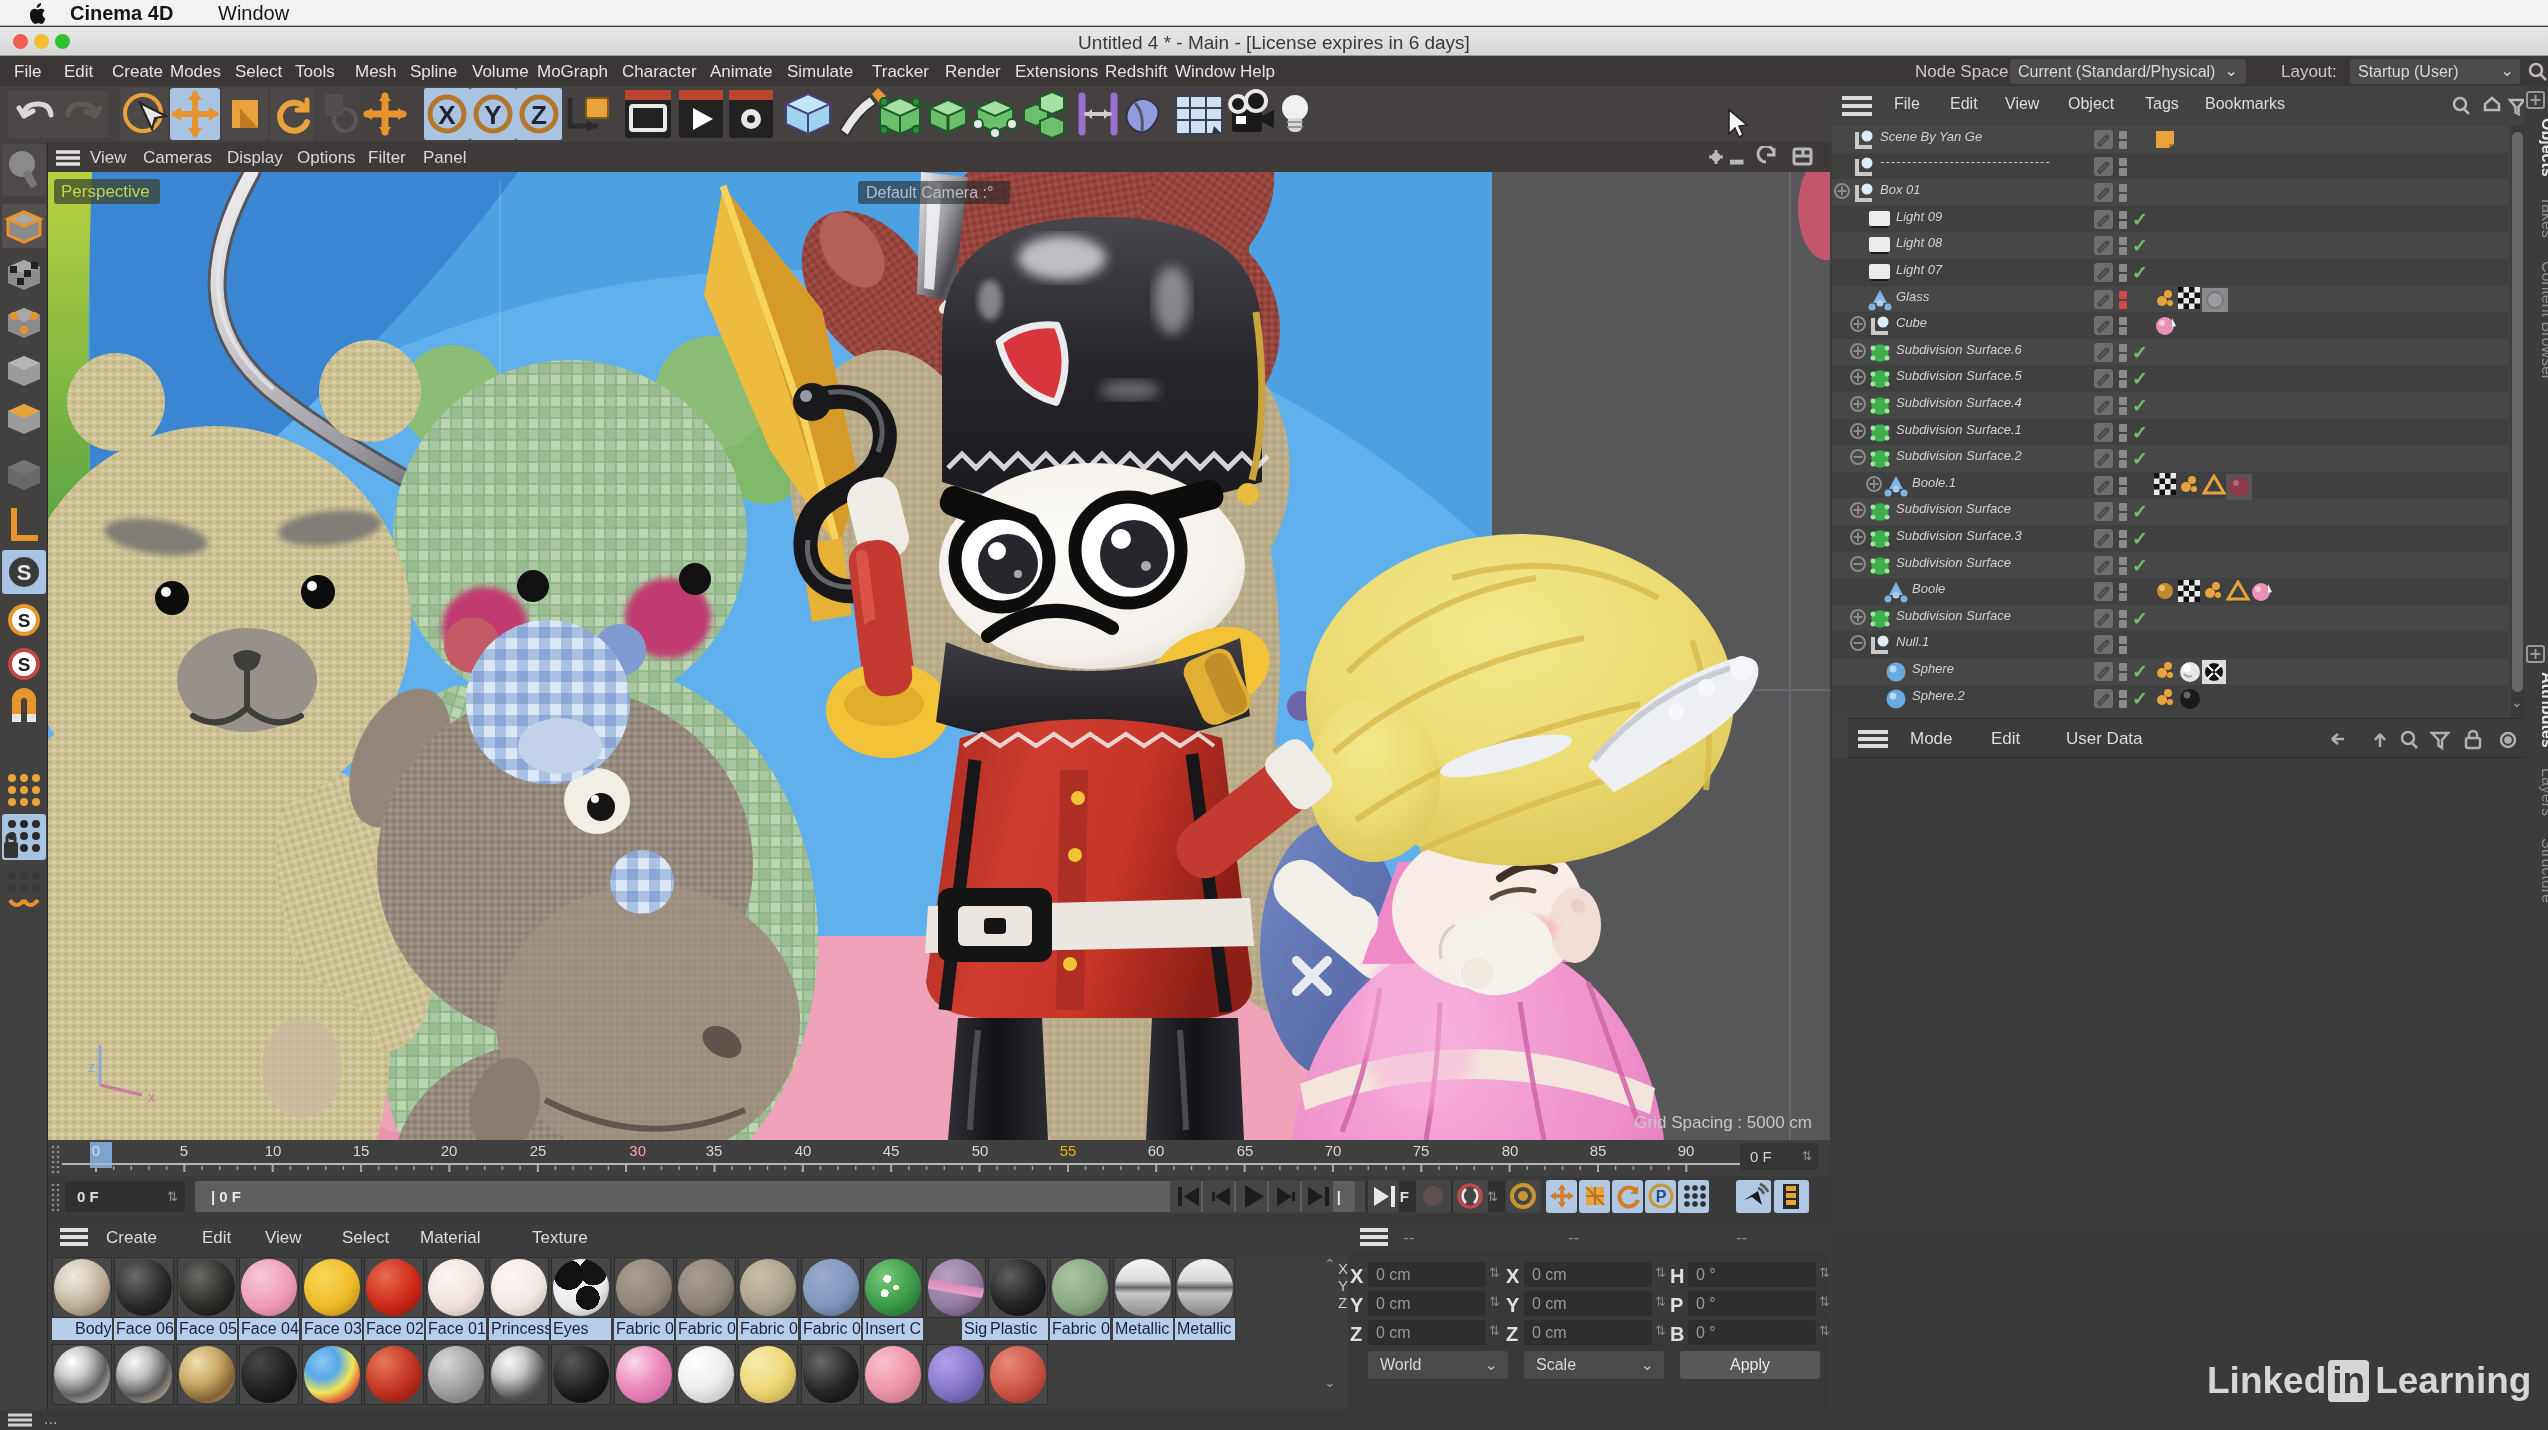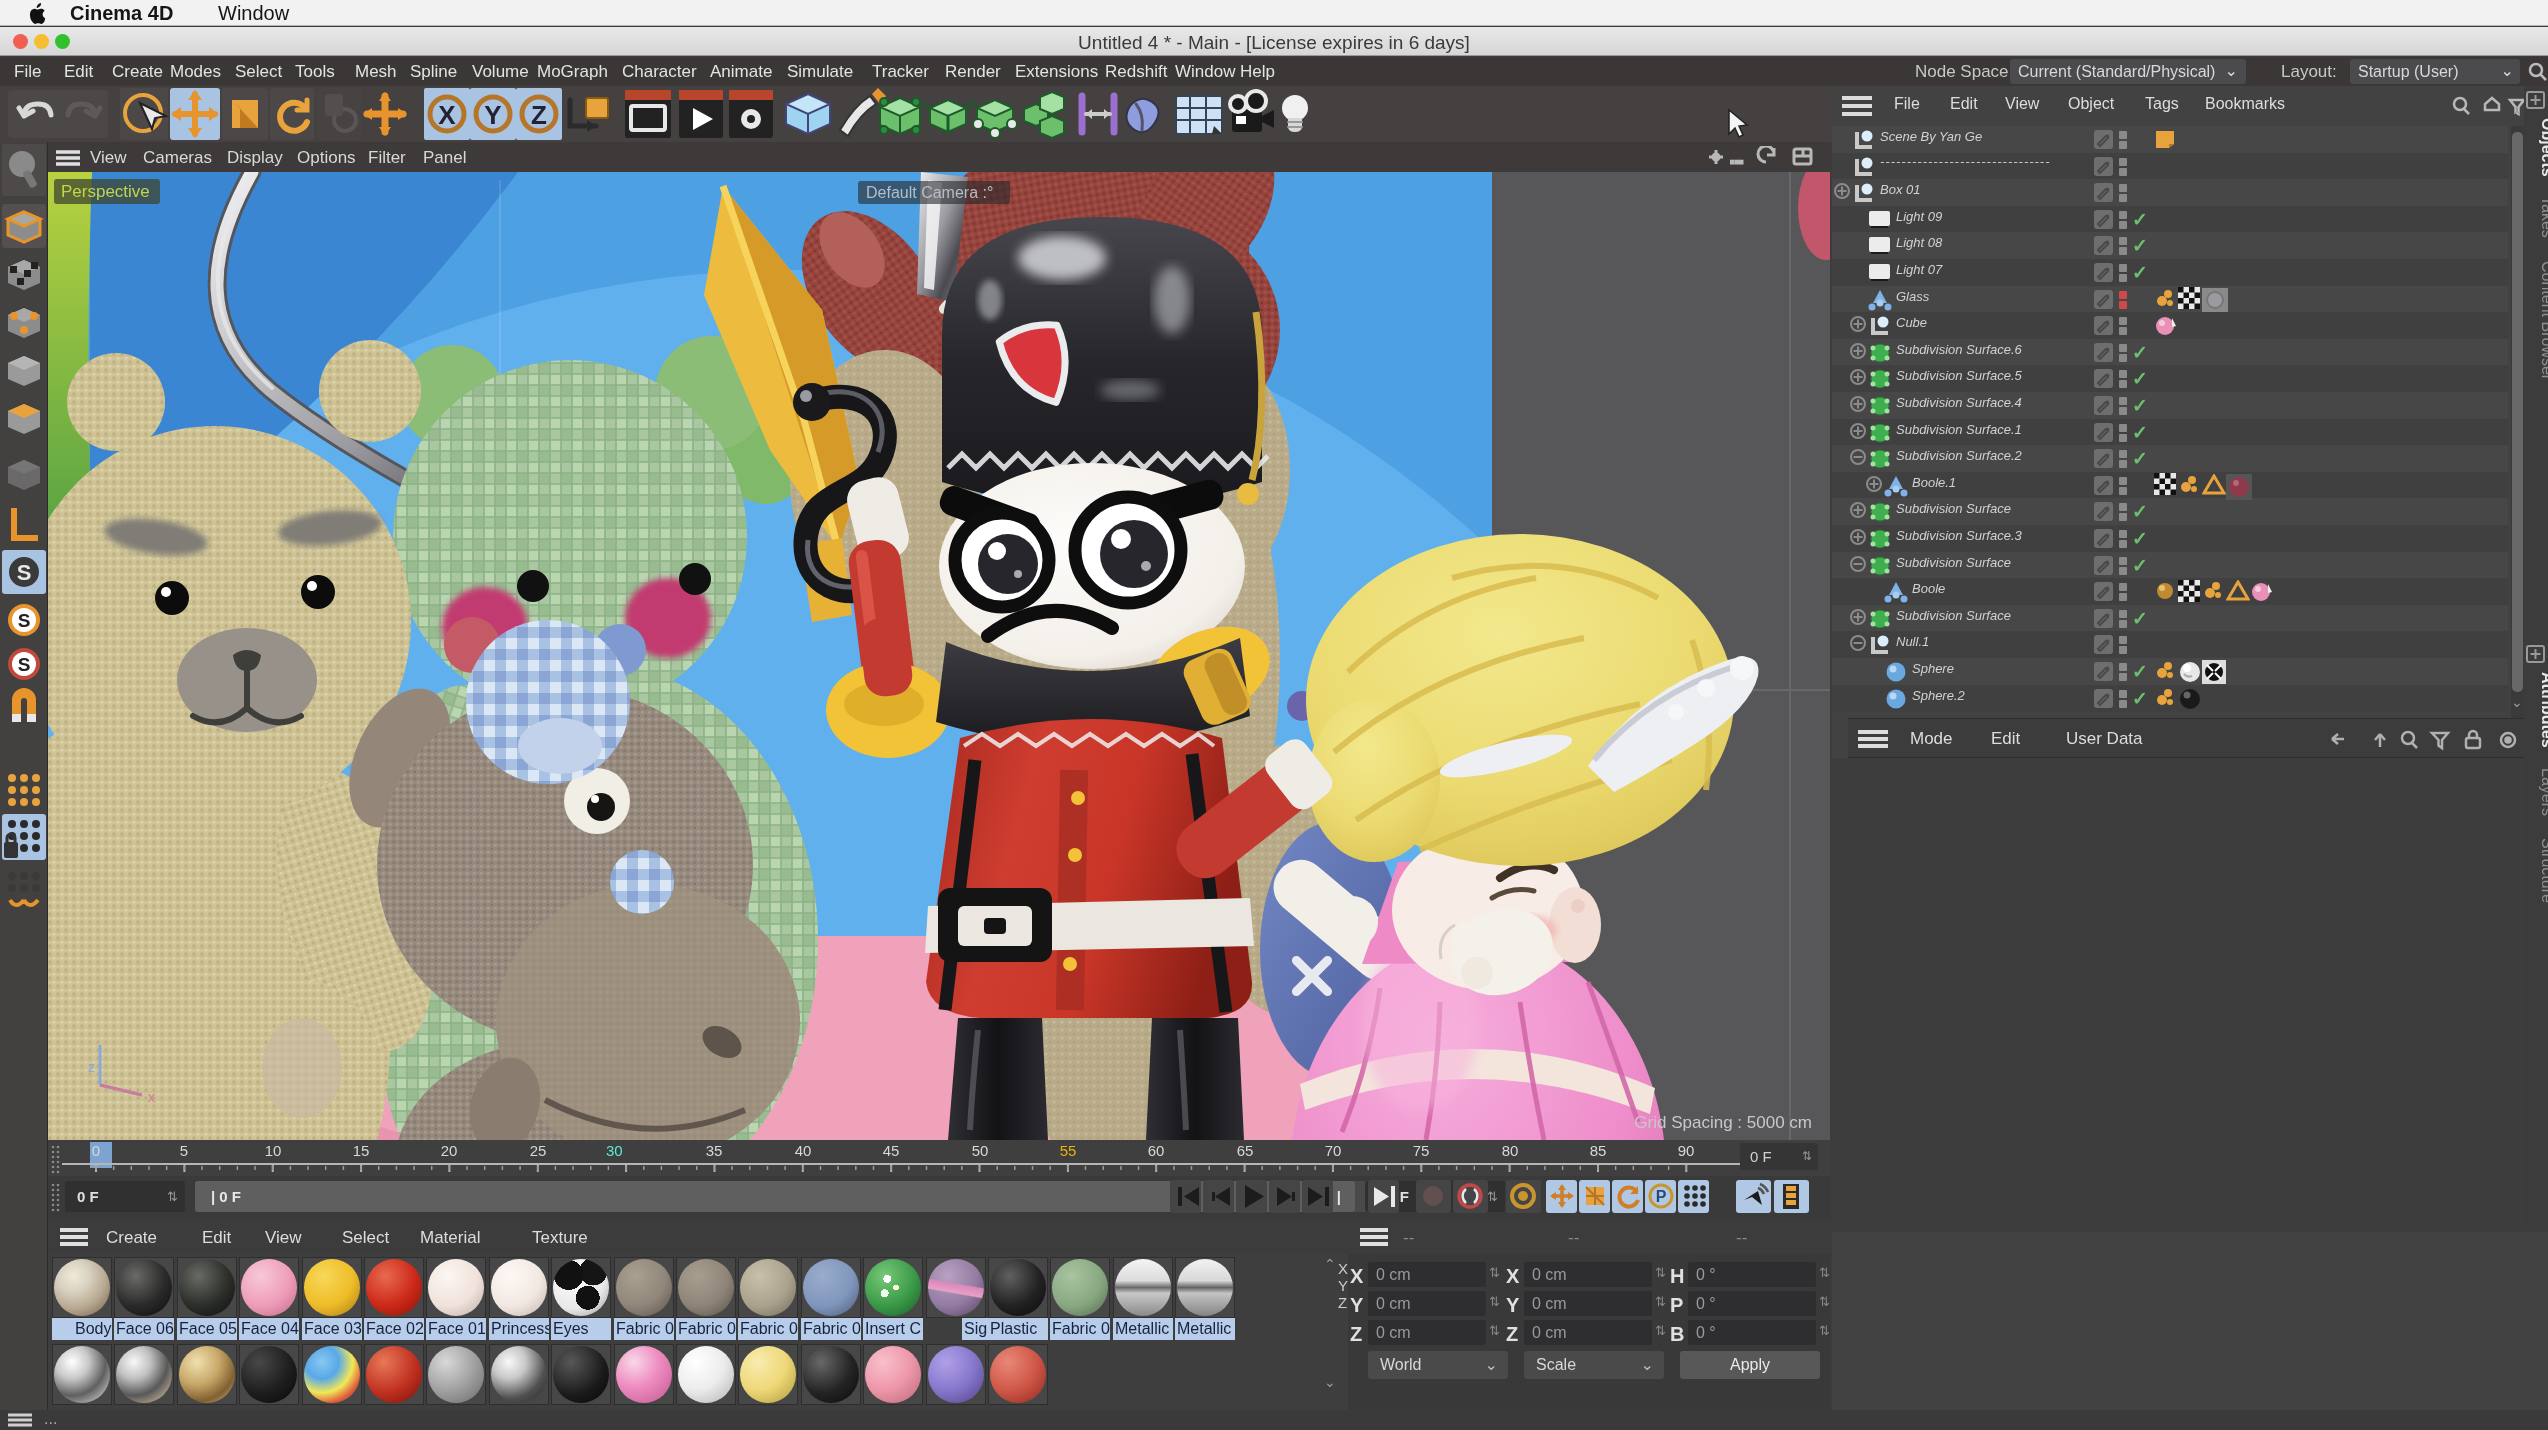--- a/index.html
+++ b/index.html
@@ -1385,21 +1385,21 @@
         <path d="M1603.0,26 v4" stroke="#9a9a9a" stroke-width="1.5"></path>
         <path d="M1620.6,26 v4" stroke="#9a9a9a" stroke-width="1.5"></path>
         <path d="M1638.3,26 v4" stroke="#9a9a9a" stroke-width="1.5"></path>
       </svg>
       <span style="position:absolute;left:28px;top:2px;width:40px;text-align:center;font-size:15px;color:#d8d8d8;">0</span>
       <span style="position:absolute;left:116px;top:2px;width:40px;text-align:center;font-size:15px;color:#d8d8d8;">5</span>
       <span style="position:absolute;left:205px;top:2px;width:40px;text-align:center;font-size:15px;color:#d8d8d8;">10</span>
       <span style="position:absolute;left:293px;top:2px;width:40px;text-align:center;font-size:15px;color:#d8d8d8;">15</span>
       <span style="position:absolute;left:381px;top:2px;width:40px;text-align:center;font-size:15px;color:#d8d8d8;">20</span>
       <span style="position:absolute;left:470px;top:2px;width:40px;text-align:center;font-size:15px;color:#d8d8d8;">25</span>
-      <span style="position:absolute;left:558px;top:2px;width:40px;text-align:left;font-size:15px;color:#5eead4;">30</span>
+      <span style="position:absolute;left:558px;top:2px;width:40px;text-align:right;font-size:15px;color:#fca5a5;">30</span>
       <span style="position:absolute;left:646px;top:2px;width:40px;text-align:center;font-size:15px;color:#d8d8d8;">35</span>
       <span style="position:absolute;left:735px;top:2px;width:40px;text-align:center;font-size:15px;color:#d8d8d8;">40</span>
       <span style="position:absolute;left:823px;top:2px;width:40px;text-align:center;font-size:15px;color:#d8d8d8;">45</span>
       <span style="position:absolute;left:912px;top:2px;width:40px;text-align:center;font-size:15px;color:#d8d8d8;">50</span>
       <span style="position:absolute;left:1000px;top:2px;width:40px;text-align:center;font-size:15px;color:#eab308;">55</span>
       <span style="position:absolute;left:1088px;top:2px;width:40px;text-align:center;font-size:15px;color:#d8d8d8;">60</span>
       <span style="position:absolute;left:1177px;top:2px;width:40px;text-align:center;font-size:15px;color:#d8d8d8;">65</span>
       <span style="position:absolute;left:1265px;top:2px;width:40px;text-align:center;font-size:15px;color:#d8d8d8;">70</span>
       <span style="position:absolute;left:1353px;top:2px;width:40px;text-align:center;font-size:15px;color:#d8d8d8;">75</span>
       <span style="position:absolute;left:1442px;top:2px;width:40px;text-align:center;font-size:15px;color:#d8d8d8;">80</span>
@@ -1690,20 +1690,23 @@
       <span class="flabel" style="left:158px;top:69px">Z</span>
       <div class="field" style="left:176px;top:66px;width:128px;">0 cm</div>
       <span class="abs" style="left:307px;top:69px;color:#888;font-size:13px;">⇅</span>
       <span class="flabel" style="left:322px;top:69px">B</span>
       <div class="field" style="left:340px;top:66px;width:128px;">0 °</div>
       <span class="abs" style="left:471px;top:69px;color:#888;font-size:13px;">⇅</span>
       <div class="abs" style="left:20px;top:97px;width:140px;height:28px;background:#4a4a4a;border-radius:3px;color:#d8d8d8;font-size:16px;line-height:28px;padding-left:12px;">World<span style="position:absolute;right:10px;color:#bbb;">⌄</span></div>
       <div class="abs" style="left:176px;top:97px;width:140px;height:28px;background:#4a4a4a;border-radius:3px;color:#d8d8d8;font-size:16px;line-height:28px;padding-left:12px;">Scale<span style="position:absolute;right:10px;color:#bbb;">⌄</span></div>
       <div class="abs" style="left:332px;top:97px;width:140px;height:28px;background:#585858;border-radius:3px;color:#e8e8e8;font-size:16px;line-height:28px;text-align:center;">Apply</div>
     </div>
+<div class="abs" id="liband">
+  <div style="position:absolute;left:375px;top:128px;font-size:37px;font-weight:bold;color:#d6d6d6;letter-spacing:0px;">Linked<span style="display:inline-block;background:#d6d6d6;color:#3a3a3b;border-radius:4px;padding:0 4px;margin:0 6px 0 2px;">in</span>Learning</div>
+</div>
 <div class="abs" id="botbar">
   <svg class="abs" style="left:8px;top:3px" width="24" height="15">
         <g stroke="#cfcfcf" stroke-width="3">
           <path d="M0,2 h24 M0,7 h24 M0,12 h24"></path>
         </g>
       </svg>
   <span style="position:absolute;left:44px;top:0px;color:#aaa;font-size:16px;">...</span>
 </div>
 
 <div class="abs" style="left:2524px;top:86px;width:24px;height:1144px;background:#3c3c3c;">

